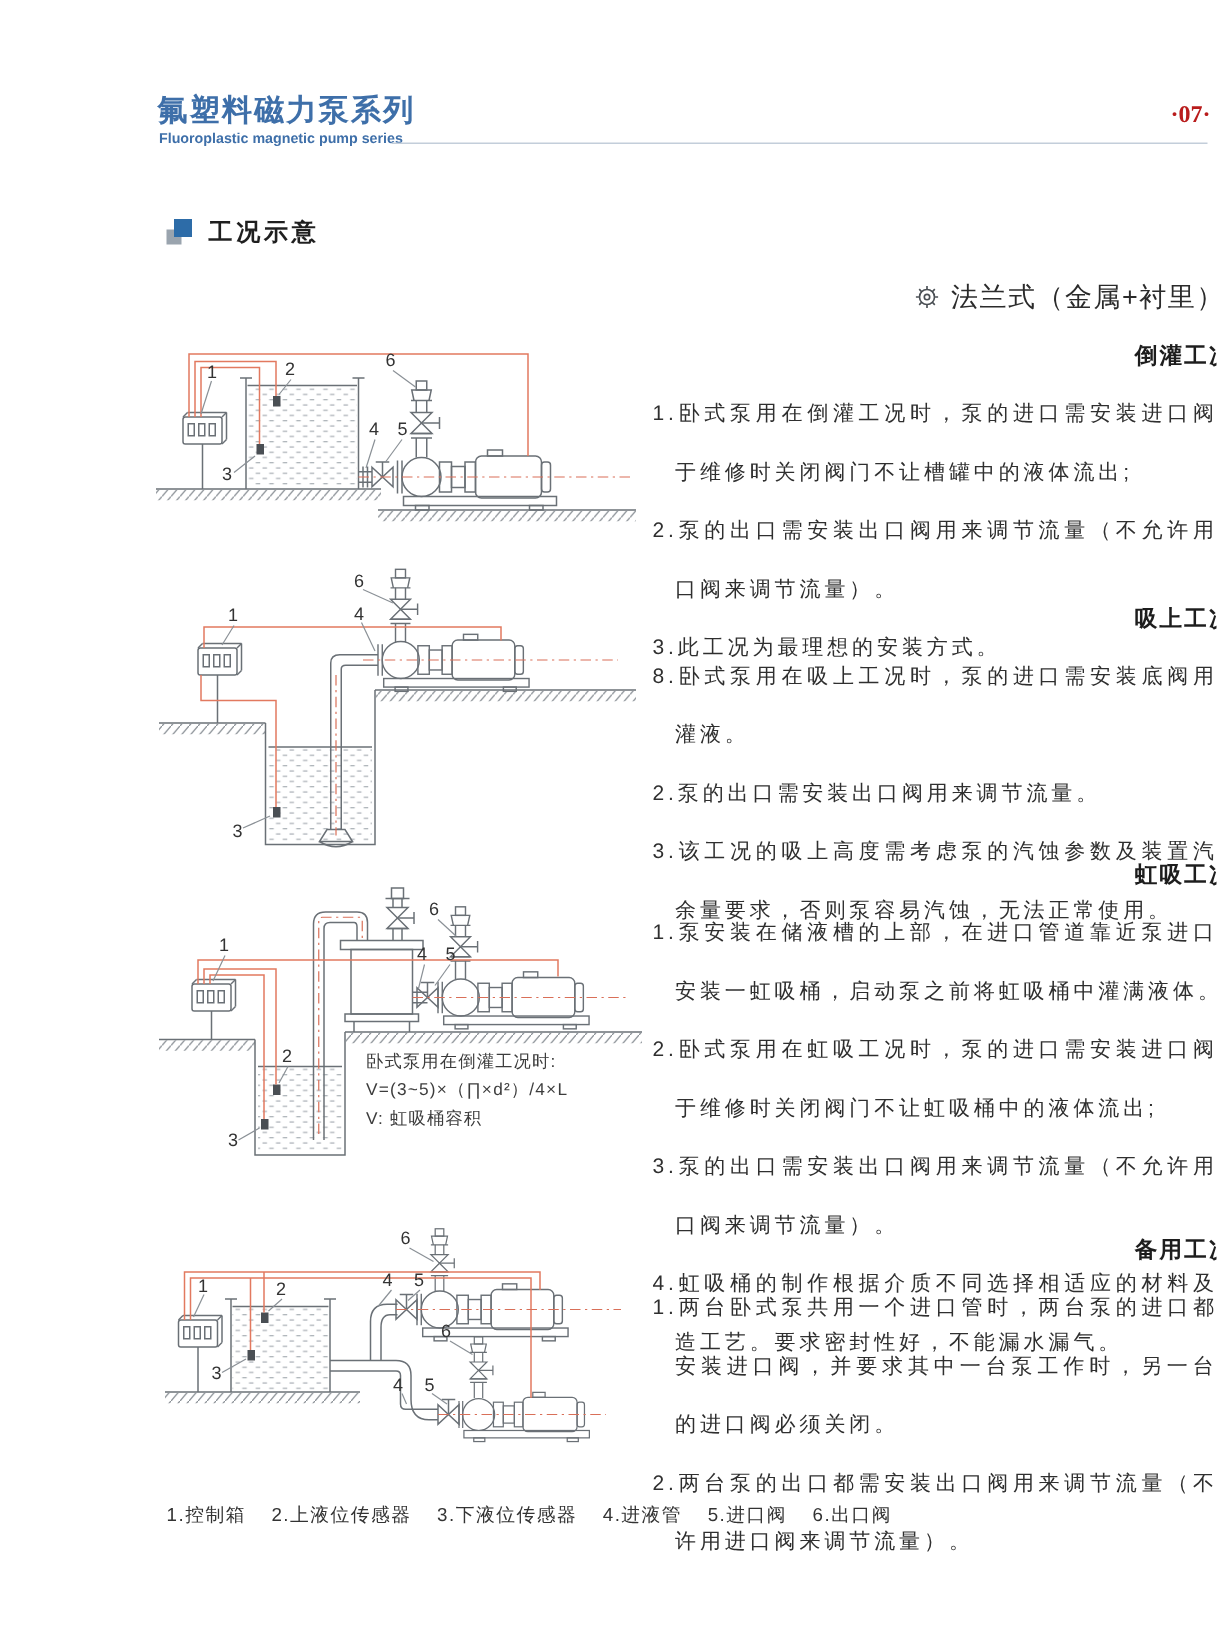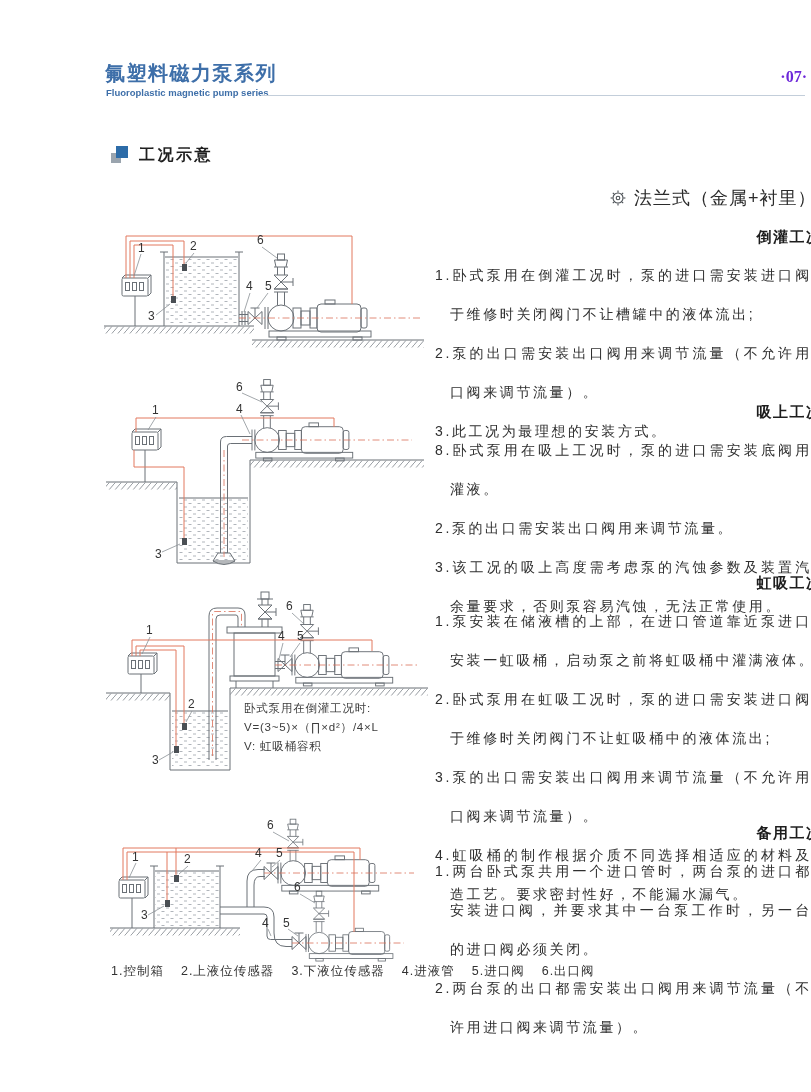--- a/index.html
+++ b/index.html
@@ -4,42 +4,42 @@
 <style>
   html,body{margin:0;padding:0;background:#ffffff;}
   .page{position:relative;width:811px;height:1092px;background:#ffffff;overflow:hidden;
         font-family:"Liberation Sans","DejaVu Sans",sans-serif;color:#2f2f2f;margin-left:47px;}
   
   .hdr-title{position:absolute;left:58px;top:60px;font-size:20px;font-weight:bold;
              color:#3e6fa9;letter-spacing:1.5px;}
   .hdr-sub{position:absolute;left:59px;top:87px;font-size:9.5px;font-weight:bold;color:#3e6fa9;}
   .hdr-rule{position:absolute;left:214px;top:95px;width:544px;height:1px;background:#c3ceda;}
   .hdr-pageno{position:absolute;left:700px;top:68px;width:60px;text-align:right;
-              font-family:"Liberation Serif","DejaVu Serif",serif;font-size:16px;font-weight:bold;color:#6d28d9;}
+              font-family:"Liberation Serif","DejaVu Serif",serif;font-size:16px;font-weight:bold;color:#b91c1c;}
   
   .sec{position:absolute;left:64px;top:145px;height:20px;}
   .sec-mark{position:absolute;left:0;top:1px;width:18px;height:18px;}
   .sec-mark .sq-gray{position:absolute;left:0;top:7px;width:10px;height:10px;background:#9aa4ae;}
   .sec-mark .sq-blue{position:absolute;left:5px;top:0;width:12px;height:12px;background:#2d6ca8;}
   .sec-title{position:absolute;left:28px;top:0;font-size:16px;font-weight:bold;color:#1f1f1f;letter-spacing:2.5px;white-space:nowrap;}
   
   .flange{position:absolute;left:562px;top:186px;display:flex;align-items:center;gap:7px;}
   .flange .lbl{font-size:18px;color:#2b2b2b;letter-spacing:1px;white-space:nowrap;text-align:right;}
   
   .tblock{position:absolute;left:388px;width:394px;}
   .tblock h3{margin:0 0 9px 0;font-size:15px;font-weight:bold;color:#1d1d1d;letter-spacing:1.5px;text-align:right;}
   .tb-item{font-size:14px;line-height:39px;letter-spacing:2.6px;color:#2f2f2f;
            padding-left:15px;text-indent:-15px;text-align:justify;}
   
   .diag{position:absolute;}
   
   .formula{position:absolute;left:197px;top:699px;width:200px;font-size:11.5px;color:#3c3c3c;
            line-height:19px;letter-spacing:0.8px;}
   
-  .legend{position:absolute;left:64px;top:963px;display:flex;gap:17px;font-size:12.5px;
+  .legend{position:absolute;left:64px;top:1002px;display:flex;gap:17px;font-size:12.5px;
           color:#333;letter-spacing:1px;white-space:nowrap;}
   svg text{font-family:"Liberation Sans","DejaVu Sans",sans-serif;}
 </style>
 </head>
 <body>
 
 <div class="page">
 
   <svg width="0" height="0" style="position:absolute">
     <defs>

